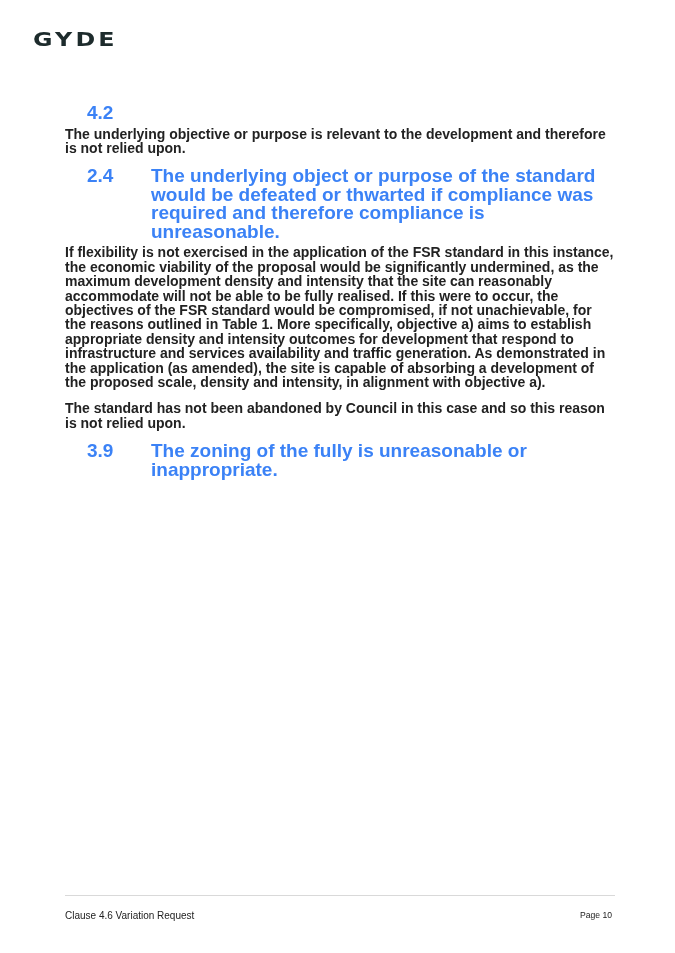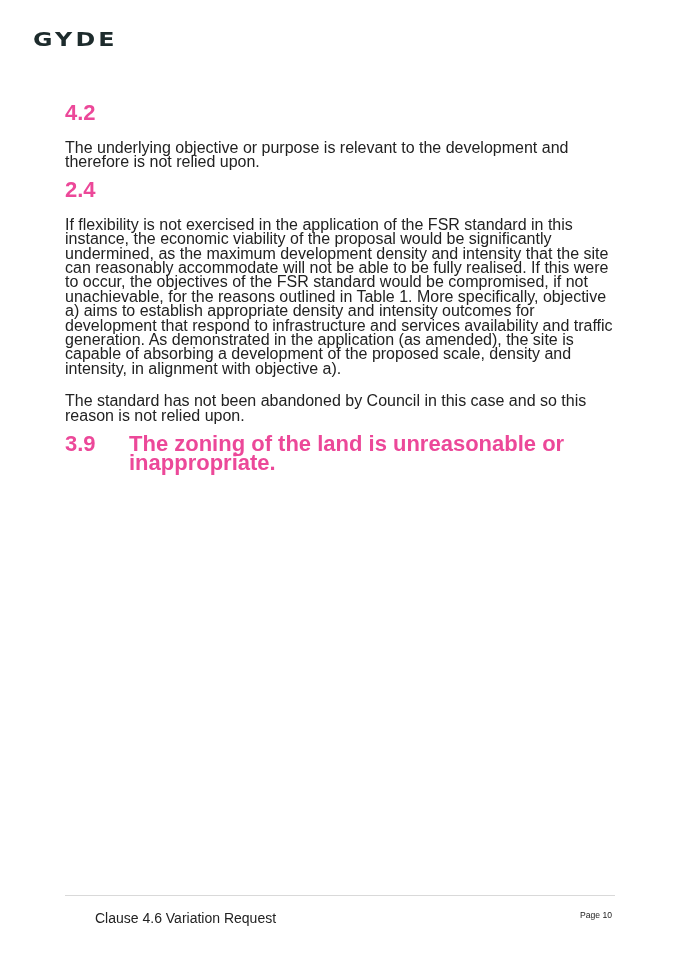--- a/index.html
+++ b/index.html
@@ -3,59 +3,60 @@
   <meta charset="utf-8">
   <style>
     html, body { margin: 0; padding: 0; background: #ffffff; }
     body { width: 675px; height: 953px; position: relative; overflow: hidden;
            font-family: "Liberation Sans", sans-serif; color: #1a1a1a; }
     .logo { position: absolute; left: 33px; top: 28px; height: 22px;
             font-family: "DejaVu Sans", sans-serif; font-weight: bold; font-size: 19px;
             letter-spacing: 2.5px; color: #1d2b2c; transform: scaleX(1.25); transform-origin: left top; }
     .content { position: absolute; left: 65px; top: 104px; width: 550px; }
     .section { margin-bottom: 0; }
-    .heading { display: flex; font-weight: bold; font-size: 22px; line-height: 18.5px; color: #ec4899; }
+    .heading { display: flex; font-weight: bold; font-size: 19px; line-height: 18.5px; color: #3b82f6; margin-left: 22px; }
     .heading .num { width: 64px; flex: none; }
     .heading .title { flex: 1; }
-    .para { font-size: 16px; line-height: 14.4px; color: #222; margin-top: 18px; }
+    .para { font-size: 14px; line-height: 14.4px; color: #222; margin-top: 4px; font-weight: bold; }
     #s42 { }
     #s43 { margin-top: 12px; }
     #s44 { margin-top: 12px; }
     #s45 { margin-top: 12px; }
     .footer-rule { position: absolute; left: 65px; right: 60px; top: 895px; height: 1px; background: #d9d9d9; }
-    .footer-left { position: absolute; left: 65px; top: 910px; font-size: 14px; color: #222; margin-left: 30px; }
+    .footer-left { position: absolute; left: 65px; top: 910px; font-size: 10px; color: #222; }
     .footer-right { position: absolute; right: 63px; top: 910px; font-size: 8.6px; color: #222; }
   </style>
 </head>
 <body>
 
 <div class="logo">GYDE</div>
 
 <div class="content">
   <div class="section" id="s42">
     <div class="heading">
       <span class="num">4.2</span>
     </div>
     <div class="para">The underlying objective or purpose is relevant to the development and therefore is not relied upon.</div>
   </div>
 
   <div class="section" id="s43">
     <div class="heading">
       <span class="num">2.4</span>
+      <span class="title">The underlying object or purpose of the standard would be defeated or thwarted if compliance was required and therefore compliance is unreasonable.</span>
     </div>
     <div class="para">If flexibility is not exercised in the application of the FSR standard in this instance, the economic viability of the proposal would be significantly undermined, as the maximum development density and intensity that the site can reasonably accommodate will not be able to be fully realised. If this were to occur, the objectives of the FSR standard would be compromised, if not unachievable, for the reasons outlined in Table 1.  More specifically, objective a) aims to establish appropriate density and intensity outcomes for development that respond to infrastructure and services availability and traffic generation.  As demonstrated in the application (as amended), the site is capable of absorbing a development of the proposed scale, density and intensity, in alignment with objective a).</div>
   </div>
 
   <div class="section" id="s44">
     <div class="para">The standard has not been abandoned by Council in this case and so this reason is not relied upon.</div>
   </div>
 
   <div class="section" id="s45">
     <div class="heading">
       <span class="num">3.9</span>
-      <span class="title">The zoning of the land is unreasonable or inappropriate.</span>
+      <span class="title">The zoning of the fully is unreasonable or inappropriate.</span>
     </div>
   </div>
 </div>
 
 <div class="footer-rule"></div>
 <div class="footer-left">Clause 4.6 Variation Request</div>
 <div class="footer-right">Page 10</div>
 
 </body></html>

